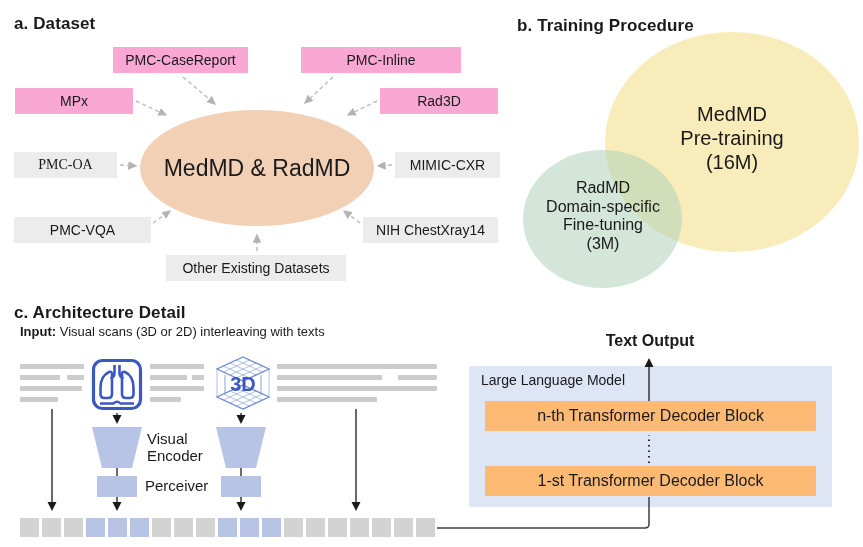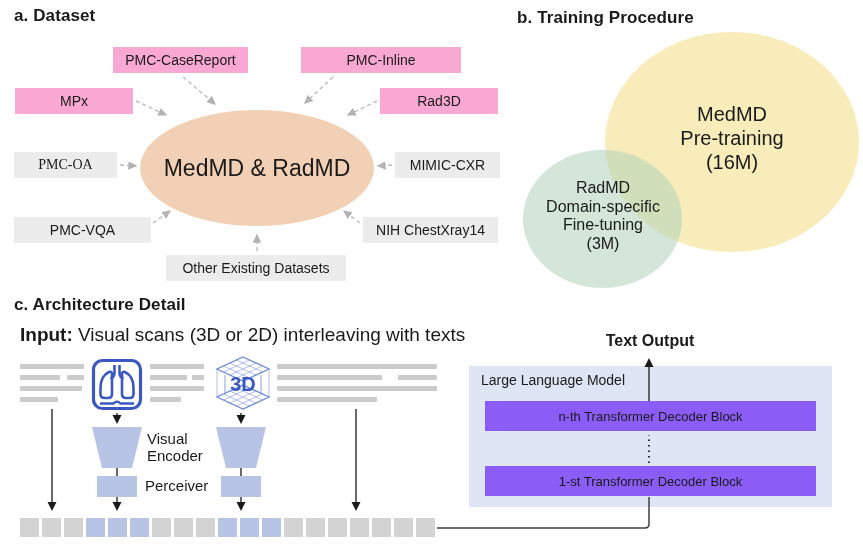--- a/index.html
+++ b/index.html
@@ -1,21 +1,21 @@
 <!DOCTYPE html>
 <html><head>
 <meta charset="utf-8">
 <style>
   * { box-sizing: border-box; }
   html,body { margin:0; padding:0; }
   body {
     width:863px; height:547px; background:#ffffff; position:relative;
     font-family:"Liberation Sans", sans-serif; color:#1a1a1a; overflow:hidden;
   }
-  .panel-title { position:absolute; font-size:17px; font-weight:700; letter-spacing:0.1px; }
+  .panel-title { position:absolute; font-size:17px; font-weight:700; letter-spacing:0.1px;margin-top:8px; }
 
   
   .src-box { position:absolute; height:26px; line-height:26px; text-align:center; font-size:14px; }
   .peach { background:#f9a8d4; }
   .grey  { background:#ececec; }
   .dataset-ellipse {
     position:absolute; left:140px; top:110px; width:234px; height:116px;
     border-radius:50%; background:#f2d0b5; display:flex; align-items:center; justify-content:center;
     font-size:23px;
   }
@@ -23,40 +23,40 @@
   
   .venn-circle { position:absolute; border-radius:50%; }
   .venn-yellow { left:605px; top:32px; width:254px; height:220px; background:#f8edba; }
   .venn-green  { left:523px; top:150px; width:159px; height:138px; background:rgba(175,209,185,0.55); }
   .venn-label  { position:absolute; text-align:center; }
   .venn-label div { white-space:nowrap; }
   .lbl-pretrain { left:632px; top:102px; width:200px; font-size:20px; line-height:24px; }
   .lbl-finetune { left:513px; top:179px; width:180px; font-size:16px; line-height:18.5px; }
 
   
-  .input-caption { position:absolute; left:20px; top:324px; font-size:19px; }
+  .input-caption { position:absolute; left:20px; top:324px; font-size:13px; }
   .input-caption .b { font-weight:700; }
   .tgroup { position:absolute; display:flex; flex-direction:column; gap:6px; }
   .trow   { display:flex; justify-content:space-between; height:5px; }
   .bar    { height:5px; background:#cbcbcb; border-radius:1px; }
   .trap {
     position:absolute; width:50px; height:41px; background:#b7c4e5;
     clip-path:polygon(0 0, 100% 0, 80% 100%, 20% 100%);
   }
   .small-block { position:absolute; width:40px; height:21px; background:#b7c4e5; }
   .stage-label { position:absolute; text-align:left; font-size:15px; }
   .token-row { position:absolute; left:20px; top:518px; display:flex; gap:3px; }
   .token { width:19px; height:19px; }
   .token.gray { background:#d3d3d3; }
   .token.blue { background:#b7c4e5; }
   .llm-box { position:absolute; left:469px; top:366px; width:363px; height:141px; background:#dee5f5; }
   .llm-title { position:absolute; left:12px; top:6px; font-size:14px; }
   .decoder-block {
-    position:absolute; left:16px; width:331px; height:30px; background:#8b5cf6;
-    display:flex; align-items:center; justify-content:center; font-size:13px;
+    position:absolute; left:16px; width:331px; height:30px; background:#fdba74;
+    display:flex; align-items:center; justify-content:center; font-size:16px;
   }
   .block-n { top:35px; }
   .block-1 { top:100px; }
   .text-output { position:absolute; left:575px; top:332px; width:150px; text-align:center; font-size:16px; font-weight:700; }
   svg.overlay { position:absolute; left:0; top:0; pointer-events:none; }
   .icon-abs { position:absolute; }
 </style>
 </head>
 <body>
 

